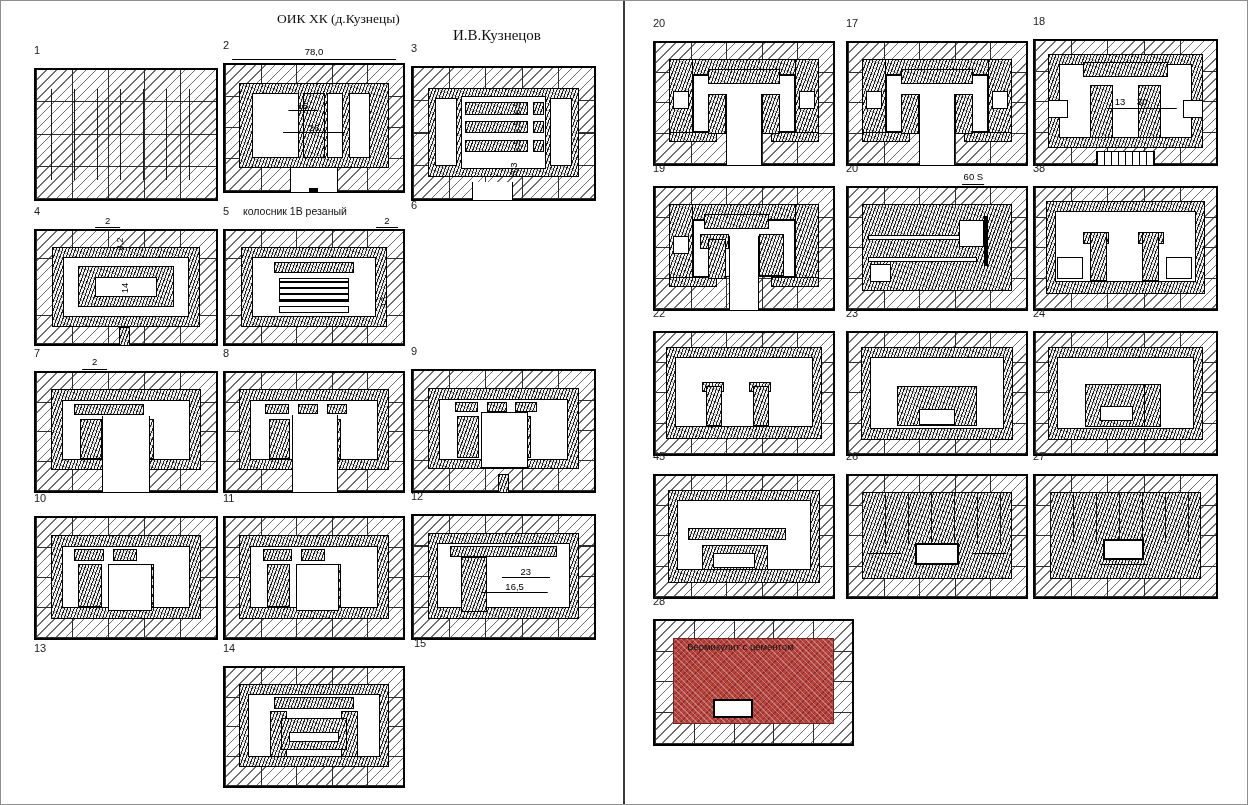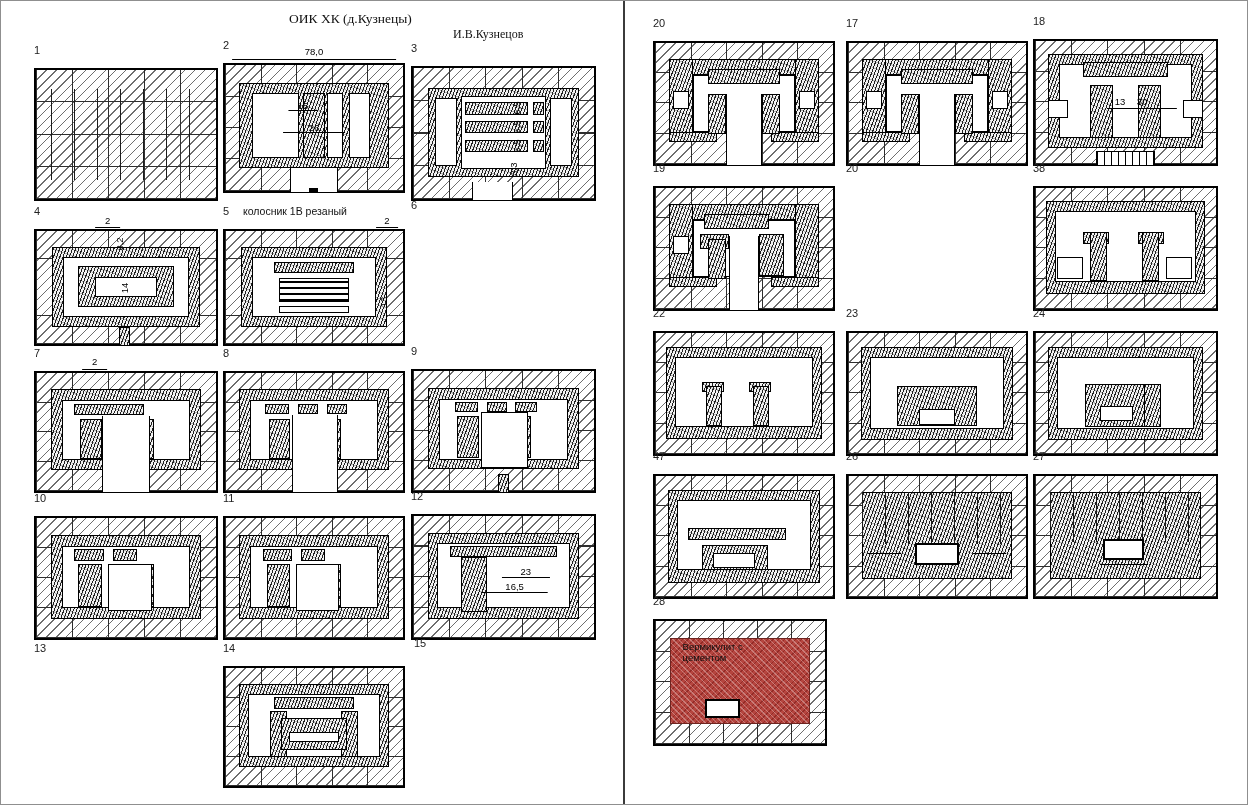--- a/index.html
+++ b/index.html
@@ -2,22 +2,22 @@
 <html><head>
 <meta charset="utf-8">
 <style>
   html,body{margin:0;padding:0;background:#e8e8e8;}
   #canvas{
     position:relative;width:1246px;height:803px;margin:0;
     background:#ffffff;border:1px solid #8f8f8f;overflow:hidden;
     font-family:"Liberation Sans",sans-serif;color:#1a1a1a;
   }
   #divider{position:absolute;left:622px;top:0;width:2px;height:100%;background:#3b3b3b;}
-  #title{position:absolute;left:276px;top:10px;font-family:"Liberation Serif",serif;font-size:13.5px;color:#111;white-space:nowrap;margin-left:12px;}
-  #author{position:absolute;left:452px;top:26px;font-family:"Liberation Serif",serif;font-size:12px;color:#111;white-space:nowrap;}
+  #title{position:absolute;left:276px;top:10px;font-family:"Liberation Serif",serif;font-size:13.5px;color:#111;white-space:nowrap;}
+  #author{position:absolute;left:452px;top:26px;font-family:"Liberation Serif",serif;font-size:15px;color:#111;white-space:nowrap;}
 
   .diagram{position:absolute;}
   .dnum{position:absolute;font-size:11px;color:#222;white-space:nowrap;}
   .dcaption{position:absolute;font-size:10.5px;color:#111;white-space:nowrap;}
   .drawing{position:absolute;}
   .shape{position:absolute;box-sizing:border-box;}
 
   .diag{
     border:2px solid #000;background-color:#fff;
     background-image:
@@ -306,20 +306,31 @@
           <div class="shape dense" style="left: 28%; top: 22%; width: 36%; height: 12%;"></div>
           <div class="shape dense" style="left: 26%; top: 38%; width: 16%; height: 12%;"></div>
           <div class="shape dense" style="left: 30%; top: 42%; width: 10%; height: 32%;"></div>
           <div class="shape dense" style="left: 58%; top: 38%; width: 14%; height: 34%;"></div>
           <div class="shape open" style="left: 42%; top: 40%; width: 16%; height: 60%;"></div>
           <div class="shape white" style="left: 11%; top: 40%; width: 9%; height: 14%;"></div>
         </div>
       </div>
       <div class="diagram" style="left: 845px; top: 161px; width: 182px; height: 149px;">
         <div class="dnum" style="left: 0px; top: 0px;">20</div>
+        <div class="drawing" style="left: 0px; top: 24px; width: 182px; height: 125px;">
+          <div class="shape diag" style="left: 0%; top: 0%; width: 100%; height: 100%;"></div>
+          <div class="shape dense" style="left: 9%; top: 14%; width: 82%; height: 70%;"></div>
+          <div class="shape white" style="left: 12%; top: 39%; width: 60%; height: 4%;"></div>
+          <div class="shape white" style="left: 12%; top: 57%; width: 60%; height: 4%;"></div>
+          <div class="shape white" style="left: 13%; top: 62%; width: 12%; height: 15%;"></div>
+          <div class="shape white" style="left: 62%; top: 27%; width: 14%; height: 22%;"></div>
+          <div class="shape black" style="left: 76%; top: 24%; width: 2%; height: 40%;"></div>
+          <div class="dimline" style="left: 70%; top: -2%; width: 12%;"></div>
+          <div class="anno" style="left: 70%; top: -8%;">60 S</div>
+        </div>
       </div>
       <div class="diagram" style="left: 1032px; top: 161px; width: 185px; height: 149px;">
         <div class="dnum" style="left: 0px; top: 0px;">38</div>
         <div class="drawing" style="left: 0px; top: 24px; width: 185px; height: 125px;">
           <div class="shape diag" style="left: 0%; top: 0%; width: 100%; height: 100%;"></div>
           <div class="shape dense" style="left: 7%; top: 12%; width: 86%; height: 74%;"></div>
           <div class="shape white" style="left: 12%; top: 20%; width: 76%; height: 57%;"></div>
           <div class="shape dense" style="left: 27%; top: 37%; width: 14%; height: 9%;"></div>
           <div class="shape dense" style="left: 31%; top: 37%; width: 9%; height: 39%;"></div>
           <div class="shape dense" style="left: 57%; top: 37%; width: 14%; height: 9%;"></div>
@@ -355,21 +366,21 @@
         <div class="drawing" style="left: 0px; top: 24px; width: 185px; height: 125px;">
           <div class="shape diag" style="left: 0%; top: 0%; width: 100%; height: 100%;"></div>
           <div class="shape dense" style="left: 8%; top: 13%; width: 84%; height: 74%;"></div>
           <div class="shape white" style="left: 13%; top: 21%; width: 74%; height: 57%;"></div>
           <div class="shape dense" style="left: 28%; top: 42%; width: 38%; height: 35%;"></div>
           <div class="shape white" style="left: 36%; top: 60%; width: 18%; height: 12%;"></div>
           <div class="shape dense" style="left: 60%; top: 42%; width: 9%; height: 35%;"></div>
         </div>
       </div>
       <div class="diagram" style="left: 652px; top: 449px; width: 182px; height: 149px;">
-        <div class="dnum" style="left: 0px; top: 0px;">47</div>
+        <div class="dnum" style="left: 0px; top: 0px;">45</div>
         <div class="drawing" style="left: 0px; top: 24px; width: 182px; height: 125px;">
           <div class="shape diag" style="left: 0%; top: 0%; width: 100%; height: 100%;"></div>
           <div class="shape dense" style="left: 8%; top: 13%; width: 84%; height: 74%;"></div>
           <div class="shape white" style="left: 13%; top: 21%; width: 74%; height: 56%;"></div>
           <div class="shape dense" style="left: 19%; top: 43%; width: 54%; height: 10%;"></div>
           <div class="shape dense" style="left: 27%; top: 57%; width: 36%; height: 20%;"></div>
           <div class="shape white" style="left: 33%; top: 63%; width: 23%; height: 12%;"></div>
         </div>
       </div>
       <div class="diagram" style="left: 845px; top: 449px; width: 182px; height: 149px;">
@@ -388,21 +399,21 @@
         <div class="drawing" style="left: 0px; top: 24px; width: 185px; height: 125px;">
           <div class="shape diag" style="left: 0%; top: 0%; width: 100%; height: 100%;"></div>
           <div class="shape dense" style="left: 9%; top: 14%; width: 82%; height: 70%;"></div>
           <div class="shape vjoints" style="left: 9%; top: 14%; width: 82%; height: 40%;"></div>
           <div class="shape white2" style="left: 38%; top: 52%; width: 22%; height: 17%;"></div>
           <div class="shape black" style="left: 36%; top: 72%; width: 26%; height: 1%;"></div>
         </div>
       </div>
       <div class="diagram" style="left: 652px; top: 594px; width: 185px; height: 151px;">
         <div class="dnum" style="left: 0px; top: 0px;">28</div>
-        <div class="drawing" style="left: 0px; top: 24px; width: 174px; height: 127px;">
+        <div class="drawing" style="left: 0px; top: 24px; width: 201px; height: 127px;">
           <div class="shape diag" style="left: 0%; top: 0%; width: 100%; height: 100%;"></div>
           <div class="shape red" style="left: 10%; top: 15%; width: 80%; height: 68%;"></div>
           <div class="shape white2" style="left: 30%; top: 63%; width: 20%; height: 15%;"></div>
           <div class="anno blocktext" style="left: 17%; top: 17%; width: 55%;">Вермикулит с цементом</div>
         </div>
       </div>
     </div>
 </div>
 
 </body></html>

